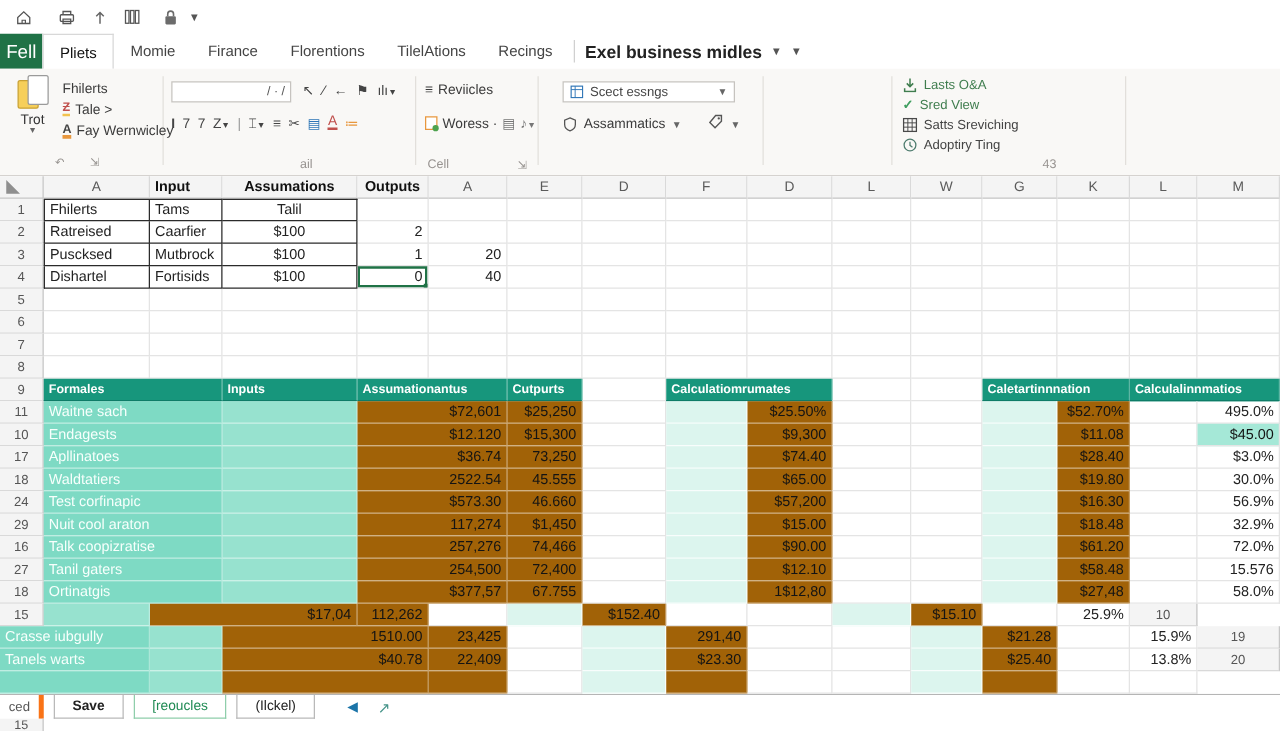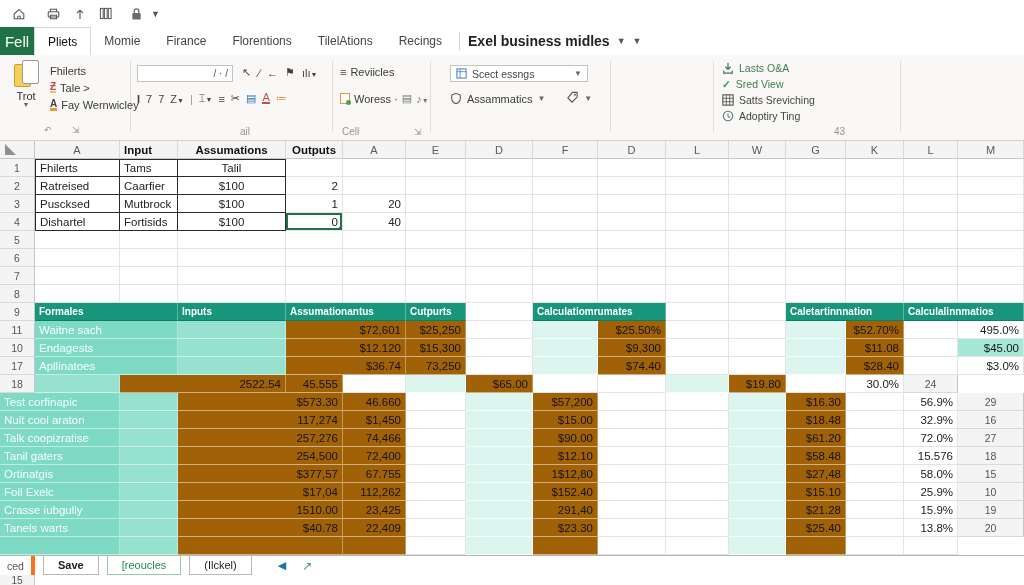--- a/index.html
+++ b/index.html
@@ -515,20 +515,21 @@
     <div class="c "></div>
     <div class="c tp"></div>
     <div class="c tv num">$74.40</div>
     <div class="c "></div>
     <div class="c "></div>
     <div class="c tp"></div>
     <div class="c tv num">$28.40</div>
     <div class="c "></div>
     <div class="c num">$3.0%</div>
     <div class="c rh">18</div>
+    <div class="c t1" style="grid-column: span 2;">Waldtatiers</div>
     <div class="c t2"></div>
     <div class="c tv num" style="grid-column: span 2;">2522.54</div>
     <div class="c tv num">45.555</div>
     <div class="c "></div>
     <div class="c tp"></div>
     <div class="c tv num">$65.00</div>
     <div class="c "></div>
     <div class="c "></div>
     <div class="c tp"></div>
     <div class="c tv num">$19.80</div>
@@ -598,21 +599,20 @@
     <div class="c "></div>
     <div class="c tp"></div>
     <div class="c tv num">1$12,80</div>
     <div class="c "></div>
     <div class="c "></div>
     <div class="c tp"></div>
     <div class="c tv num">$27,48</div>
     <div class="c "></div>
     <div class="c num">58.0%</div>
     <div class="c rh">15</div>
-    <div class="c t1" style="grid-column: span 2;">Foil Exelc</div>
     <div class="c t2"></div>
     <div class="c tv num" style="grid-column: span 2;">$17,04</div>
     <div class="c tv num">112,262</div>
     <div class="c "></div>
     <div class="c tp"></div>
     <div class="c tv num">$152.40</div>
     <div class="c "></div>
     <div class="c "></div>
     <div class="c tp"></div>
     <div class="c tv num">$15.10</div>

